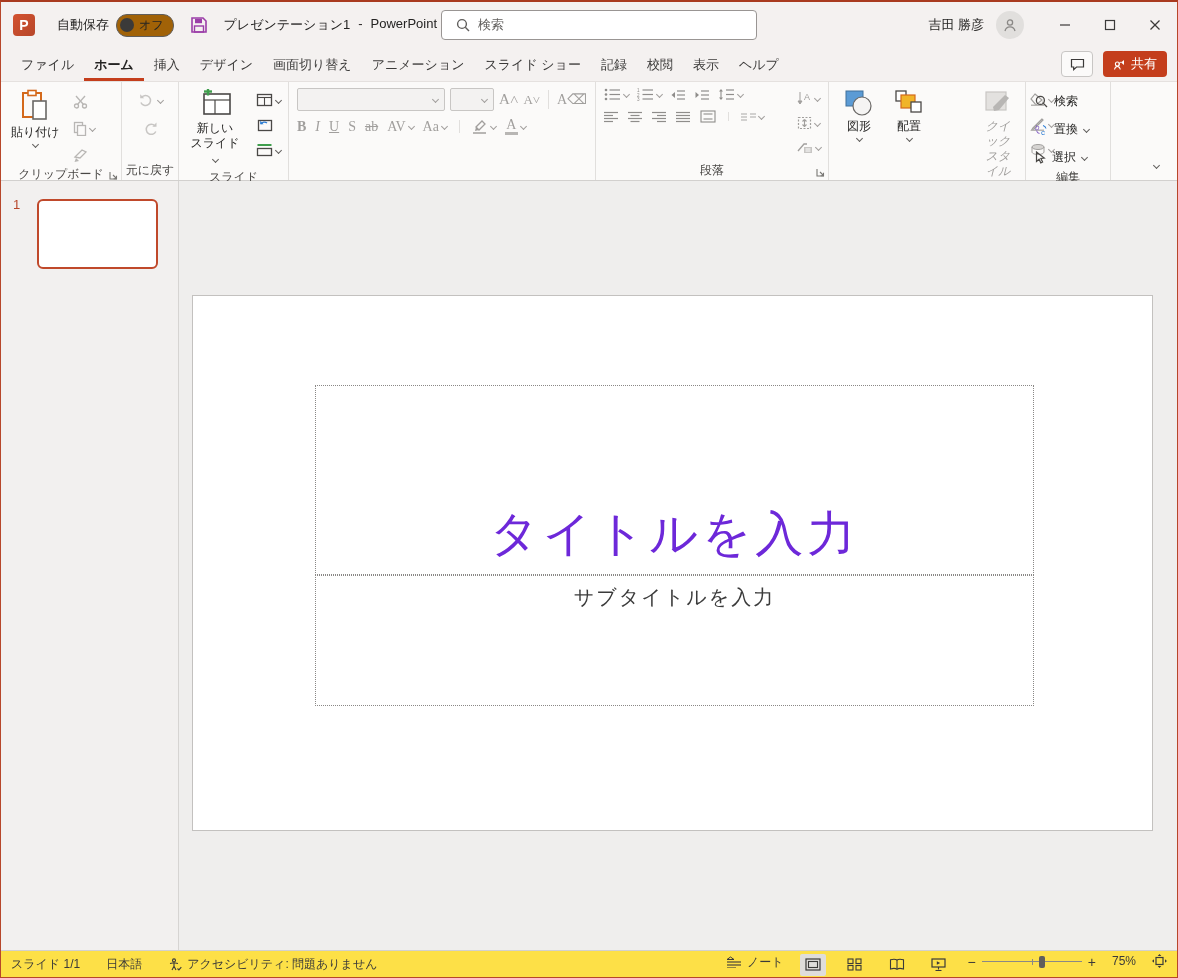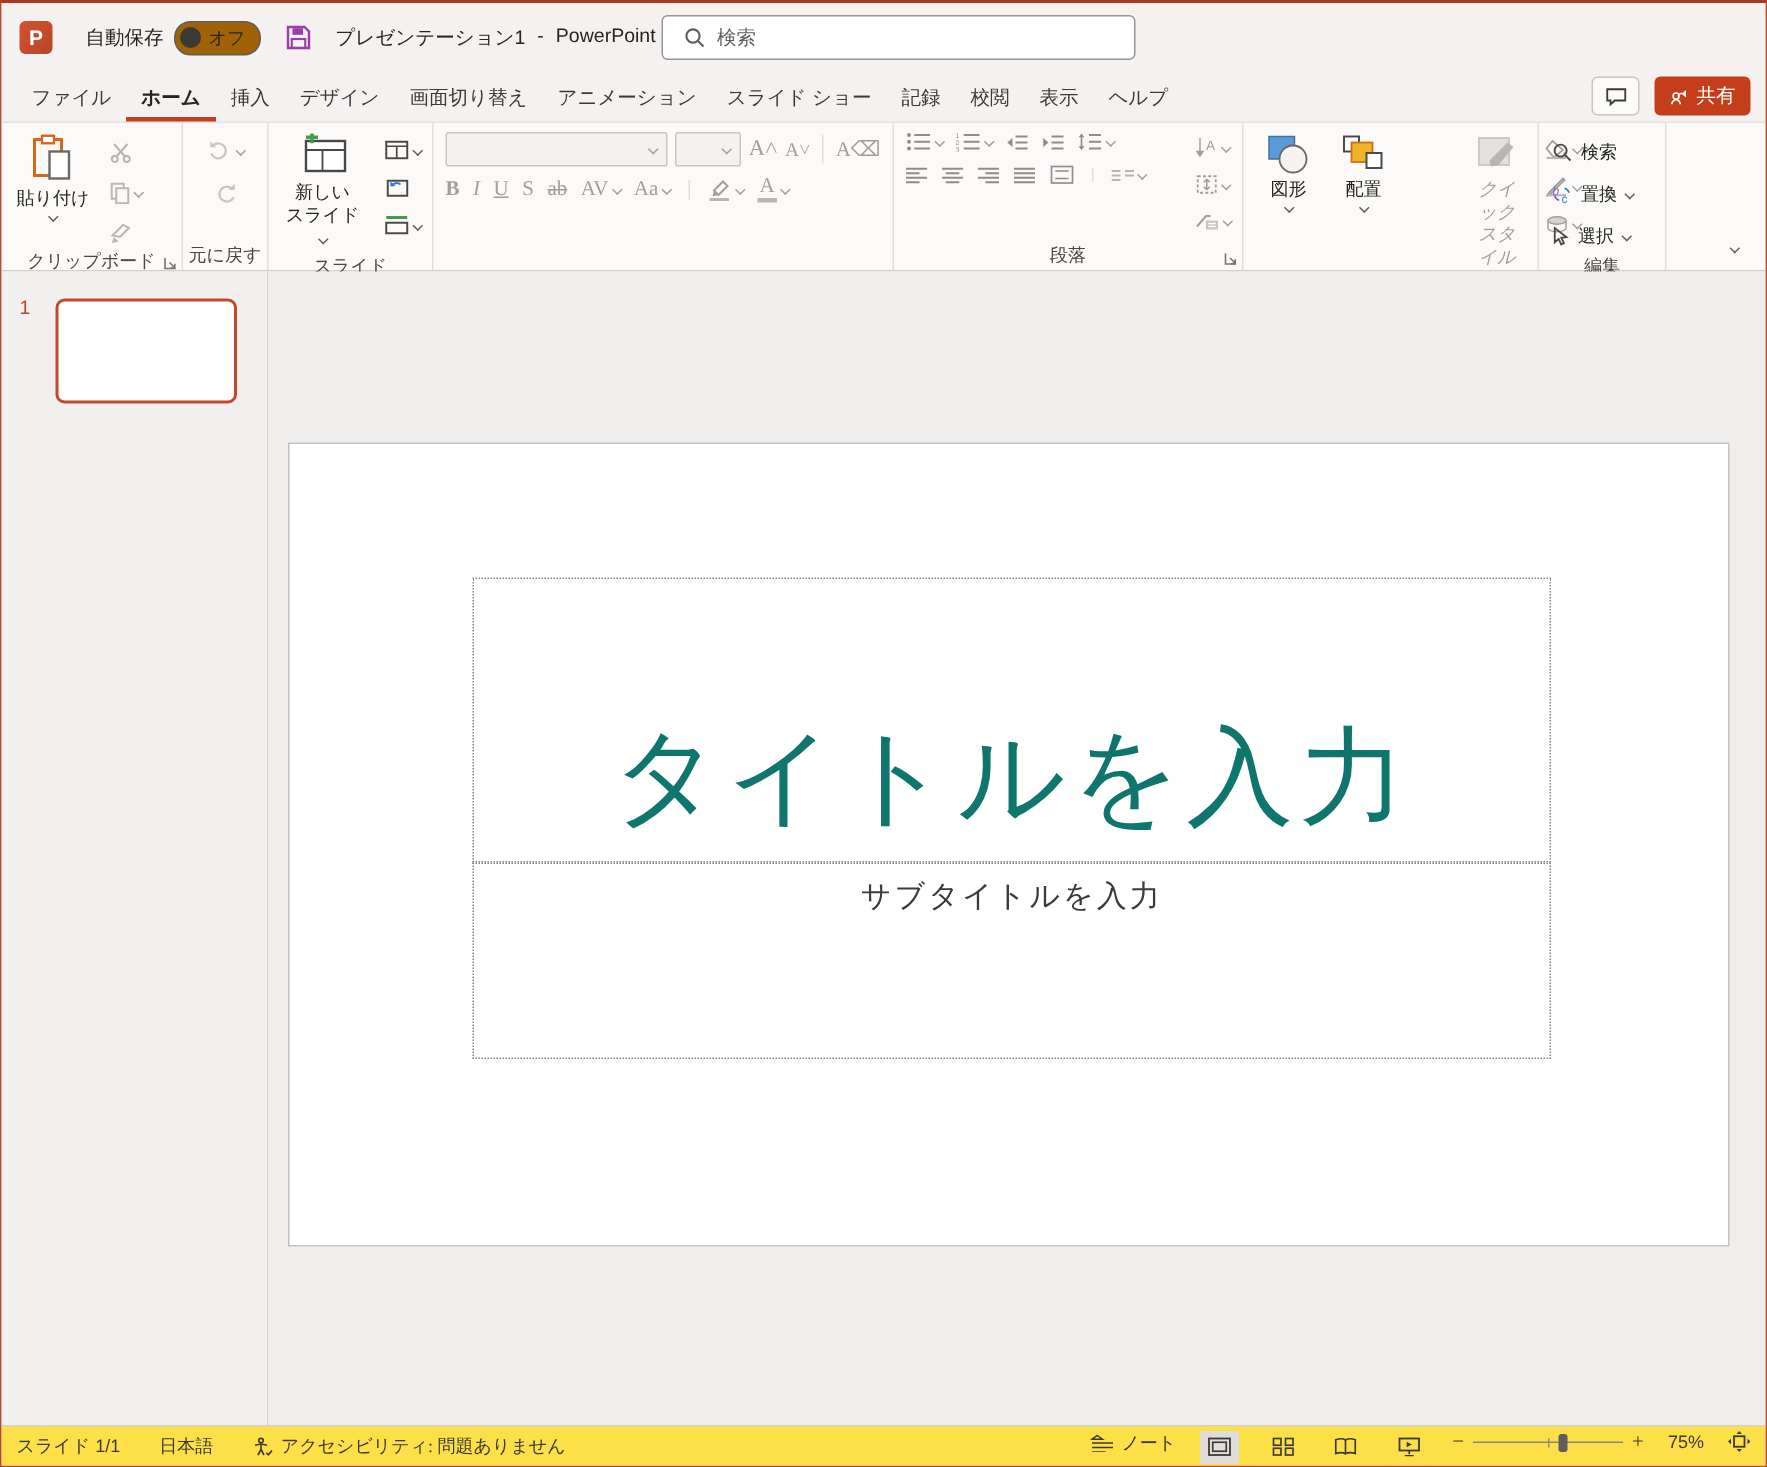--- a/index.html
+++ b/index.html
@@ -62,30 +62,30 @@
   .thumbs { width:178px; background:#f2f0ef; border-right:1px solid #d6d4d2; position:relative; }
   .thumbnum { position:absolute; left:12px; top:16px; font-size:13px; color:#b7472a; }
   .thumb { position:absolute; left:36px; top:18px; width:121px; height:70px; background:#fff;
     border:2px solid #c0492b; border-radius:6px; }
   .canvas { flex:1; background:#efeeed; position:relative; }
   .slide { position:absolute; left:13px; top:114px; width:961px; height:536px; background:#fff;
     border:1px solid #c3c1bf; }
   .ph { position:absolute; border:1px dotted #8a8886; }
   .ph-title { left:122px; top:89px; width:719px; height:190px; display:flex;
     align-items:flex-end; justify-content:center; }
-  .ph-title .t { font-size:71px; font-weight:300; letter-spacing:4px; color:#0f766e; padding-bottom:8px; }
+  .ph-title .t { font-size:48px; font-weight:300; letter-spacing:4px; color:#6d28d9; padding-bottom:8px; }
   .ph-sub { left:122px; top:279px; width:719px; height:131px; display:flex;
     align-items:flex-start; justify-content:center; }
   .ph-sub .t { font-size:20px; letter-spacing:2px; color:#3b3b3b; padding-top:8px; }
   
   .statusbar { height:28px; background:#fde047; border-top:1px solid #d2d0ce; display:flex;
     align-items:center; font-size:12px; color:#3b3a39; padding:0 10px; }
   .sb-left { display:flex; align-items:center; gap:26px; }
   .sb-right { margin-left:auto; display:flex; align-items:flex-start; gap:16px; }
-  .sb-item { display:flex; align-items:center; gap:5px;font-family:Liberation Serif, serif; }
+  .sb-item { display:flex; align-items:center; gap:5px; }
   .viewbtn { width:26px; height:22px; display:flex; align-items:center; justify-content:center; border-radius:2px; }
   .viewbtn.sel { background:#dfdddb; }
   .zoomtrack { position:relative; width:100px; height:14px; display:flex; align-items:center; }
   .zoomtrack .rail { width:100%; height:1px; background:#8a8886; }
   .zoomtrack .tick { position:absolute; left:50%; top:4px; width:1px; height:6px; background:#8a8886; }
   .zoomtrack .handle { position:absolute; left:57%; top:1px; width:6px; height:12px; background:#605e5c; border-radius:2px; }
   svg { display:block; }
 </style>
 </head>
 <body>
@@ -112,20 +112,45 @@
       <span>プレゼンテーション1</span>
       <span>-</span>
       <span>PowerPoint</span>
     </div>
     <div class="searchbox">
       <svg width="14" height="14" viewBox="0 0 14 14">
           <circle cx="6" cy="6" r="4.4" fill="none" stroke="#605e5c" stroke-width="1.4"></circle>
           <line x1="9.3" y1="9.3" x2="13" y2="13" stroke="#605e5c" stroke-width="1.4"></line>
         </svg>
       <span>検索</span>
+    </div>
+    <div class="tb-right">
+      <span class="username">吉田 勝彦</span>
+      <span class="avatar">
+        <svg width="16" height="16" viewBox="0 0 16 16">
+            <circle cx="8" cy="5.5" r="2.6" fill="none" stroke="#8a8886" stroke-width="1.3"></circle>
+            <path d="M3 14c.6-3 3-4.2 5-4.2s4.4 1.2 5 4.2" fill="none" stroke="#8a8886" stroke-width="1.3"></path>
+          </svg>
+      </span>
+      <span class="winbtn">
+        <svg width="12" height="12" viewBox="0 0 12 12">
+            <line x1="1" y1="6" x2="11" y2="6" stroke="#3b3a39" stroke-width="1.2"></line>
+          </svg>
+      </span>
+      <span class="winbtn">
+        <svg width="12" height="12" viewBox="0 0 12 12">
+            <rect x="1.5" y="1.5" width="9" height="9" fill="none" stroke="#3b3a39" stroke-width="1.2"></rect>
+          </svg>
+      </span>
+      <span class="winbtn">
+        <svg width="12" height="12" viewBox="0 0 12 12">
+            <line x1="1.5" y1="1.5" x2="10.5" y2="10.5" stroke="#3b3a39" stroke-width="1.2"></line>
+            <line x1="10.5" y1="1.5" x2="1.5" y2="10.5" stroke="#3b3a39" stroke-width="1.2"></line>
+          </svg>
+      </span>
     </div>
   </div>
 
   <div class="tabrow">
     <div style="display:flex">
         <span class="tab">ファイル</span>
         <span class="tab active">ホーム</span>
         <span class="tab">挿入</span>
         <span class="tab">デザイン</span>
         <span class="tab">画面切り替え</span>

